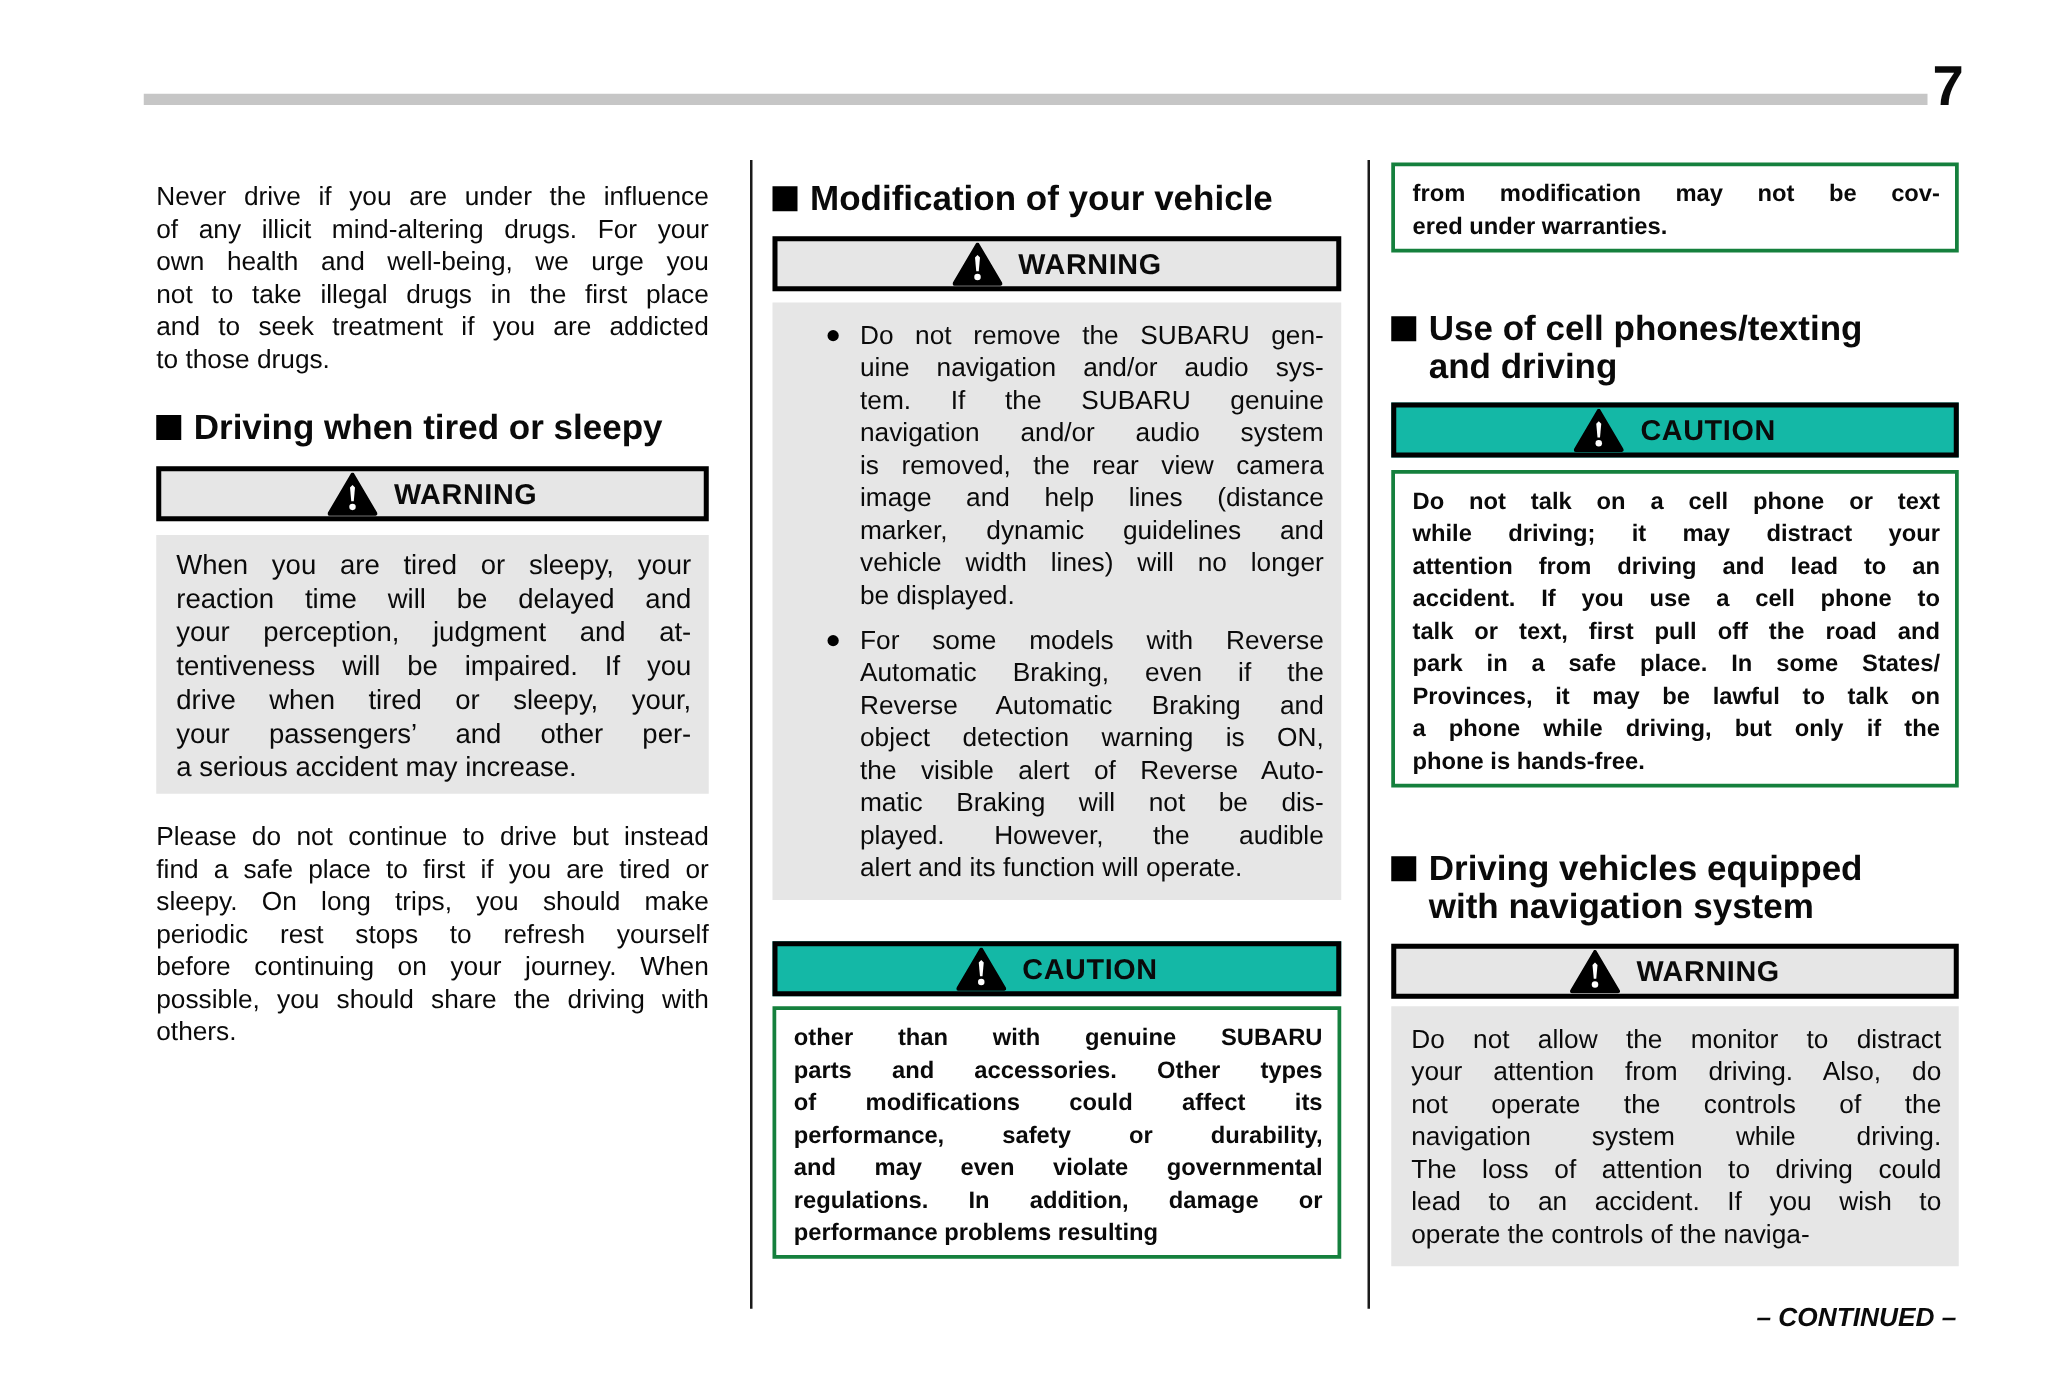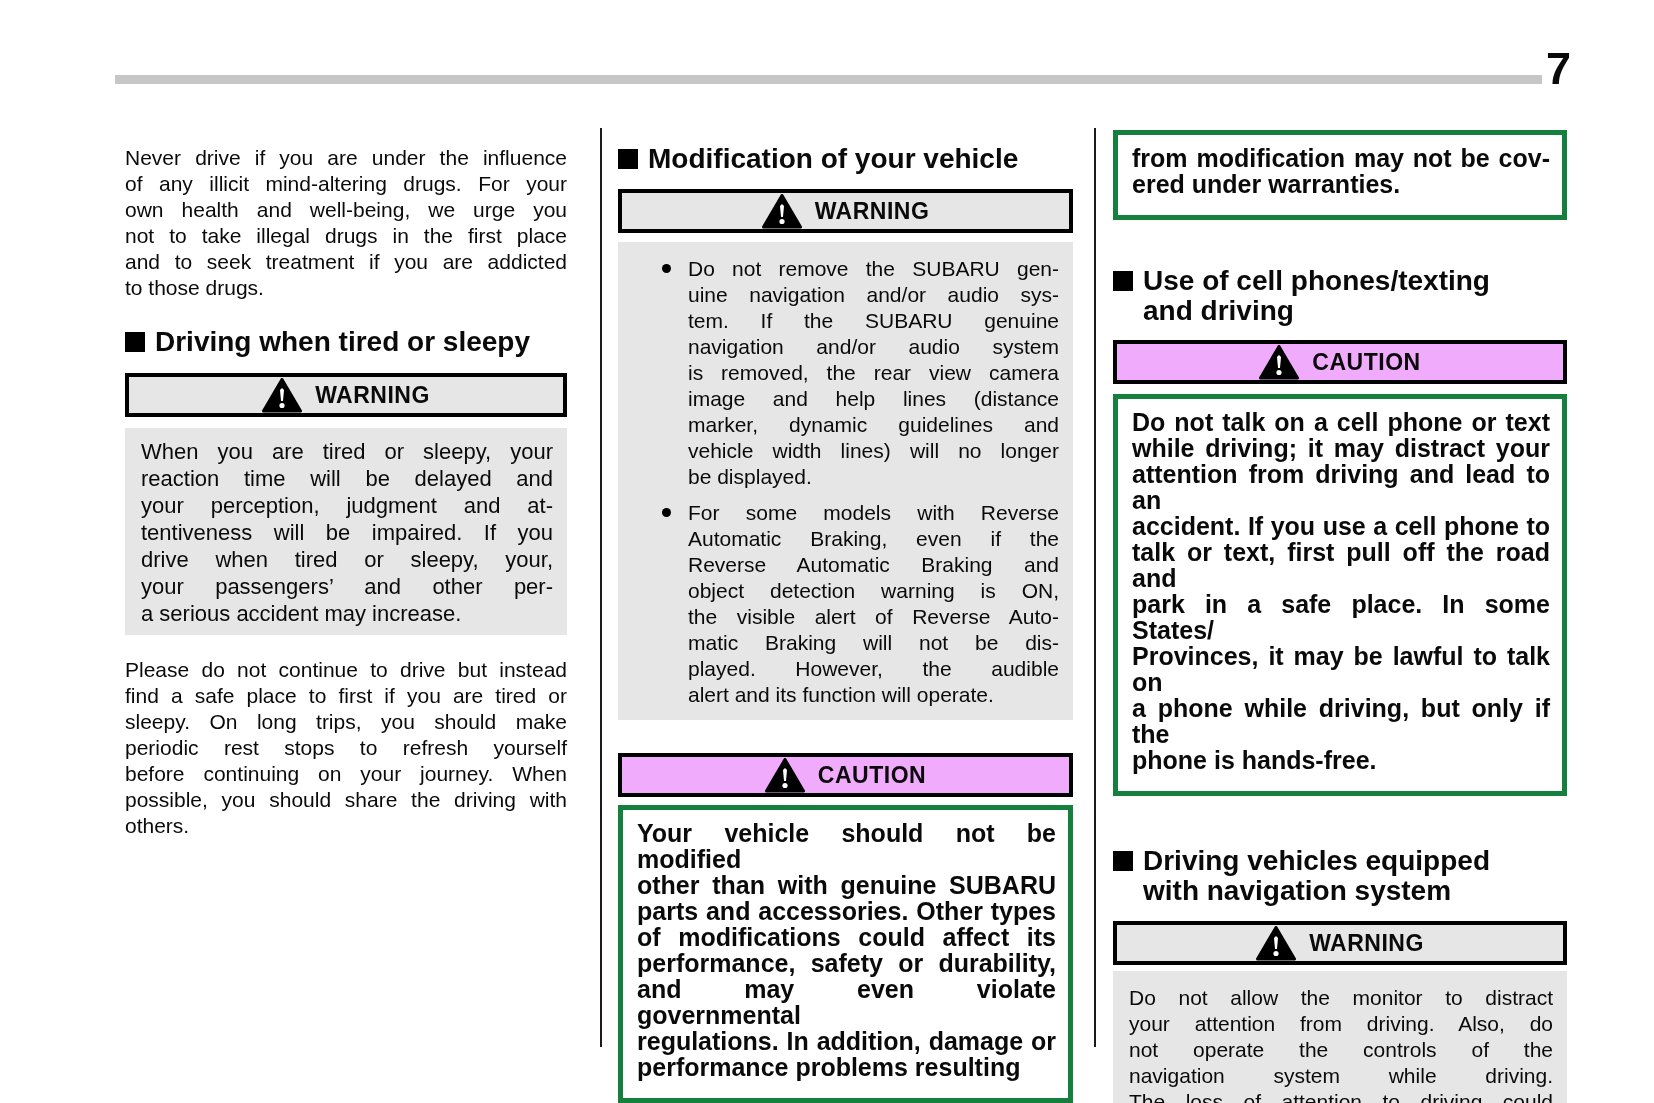--- a/index.html
+++ b/index.html
@@ -33,34 +33,34 @@
   .section-heading .tline, .section-heading .tline.last { text-align:left; text-align-last:left; }
   .sq { flex:none; width:20px; height:20px; background:#000; margin-top:5px; }
 
   
   .alert-header {
     box-sizing:border-box; border:4px solid #000; height:44px;
     display:flex; align-items:center; justify-content:center; gap:13px;
     font-weight:bold; font-size:23px; letter-spacing:0.5px;
   }
   .alert-header.gray  { background:#e6e6e6; }
-  .alert-header.white { background:#f0abfc; }
+  .alert-header.white { background:#14b8a6; }
   .tri { display:flex; }
 
   
   .alert-body-gray {
     background:#e6e6e6; font-weight:normal; font-size:21px; line-height:26px;
     padding:14px 14px 12px 16px; box-sizing:border-box;
   }
   .alert-body-gray.big { font-size:22px; line-height:27px; padding:10px 14px 8px 16px; }
 
   
   .alert-body-box {
-    box-sizing:border-box; border:5px solid #15803d; background:#fff;
-    font-weight:bold; font-size:25px; line-height:26px; padding:10px 12px 18px 14px;
+    box-sizing:border-box; border:3px solid #15803d; background:#fff;
+    font-weight:bold; font-size:19px; line-height:26px; padding:10px 12px 4px 14px;
   }
 
   
   .bullet { display:flex; padding-left:28px; }
   .bullet + .bullet { margin-top:10px; }
   .dot { flex:none; width:26px; padding-top:8px; }
   .dot i { display:block; width:9px; height:9px; border-radius:50%; background:#000; }
   .bullet-lines { flex:1; min-width:0; }
 
   .continued { text-align:right; font-size:21px; font-weight:bold; font-style:italic; padding-right:2px; }
@@ -186,21 +186,20 @@
       <span class="tri">
         <svg width="40" height="35" viewBox="0 0 40 35">
             <path d="M20 1.5 L38.5 33 L1.5 33 Z" fill="#000" stroke="#000" stroke-width="3" stroke-linejoin="round"></path>
             <path d="M20 10 L22 12 L21 23 L19 23 L18 12 Z" fill="#fff"></path>
             <circle cx="20" cy="27.5" r="2.6" fill="#fff"></circle>
           </svg>
       </span>
       <span>CAUTION</span>
     </div>
     <div class="alert-body-box mt8">
-        <div class="tline">Your vehicle should not be modified</div>
         <div class="tline">other than with genuine SUBARU</div>
         <div class="tline">parts and accessories. Other types</div>
         <div class="tline">of modifications could affect its</div>
         <div class="tline">performance, safety or durability,</div>
         <div class="tline">and may even violate governmental</div>
         <div class="tline">regulations. In addition, damage or</div>
         <div class="tline last">performance problems resulting</div>
       </div>
   </div>
 

